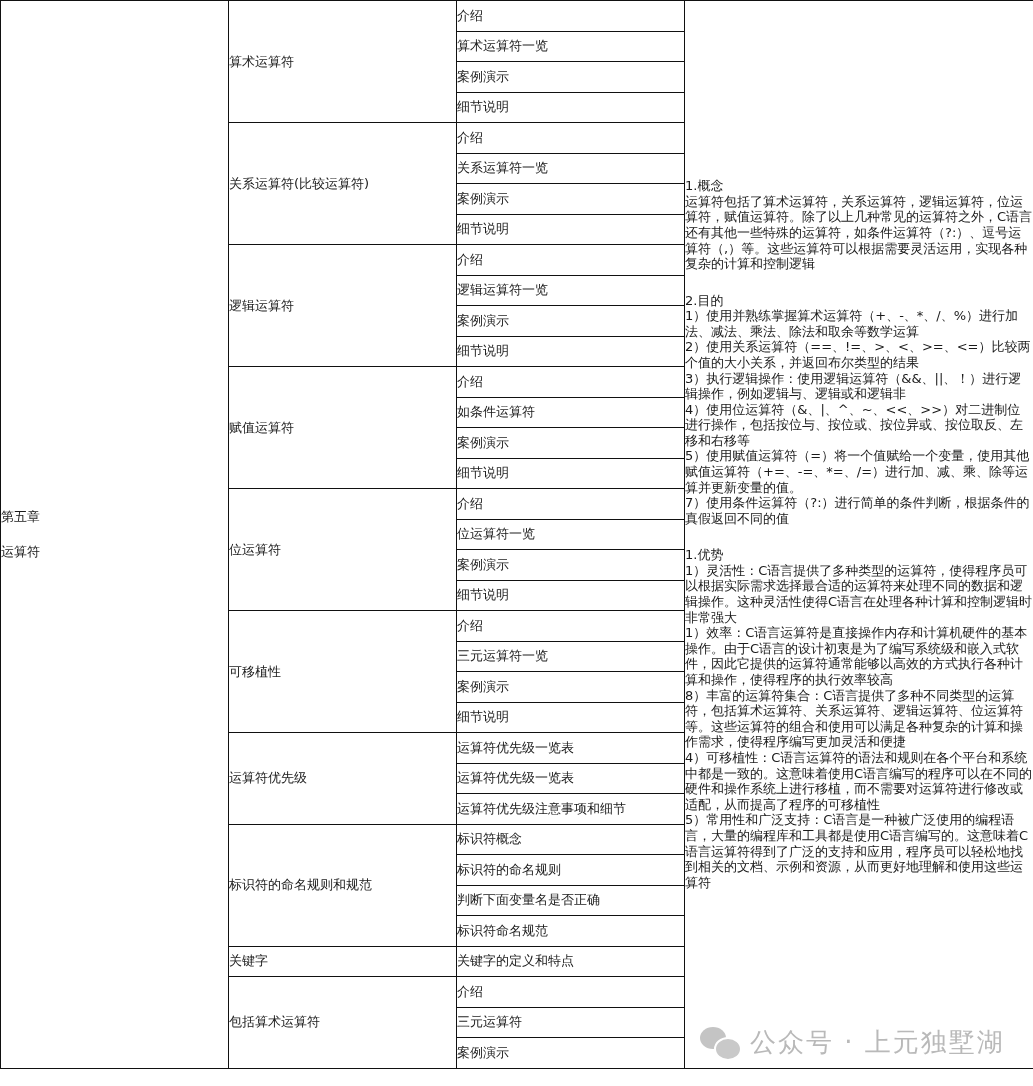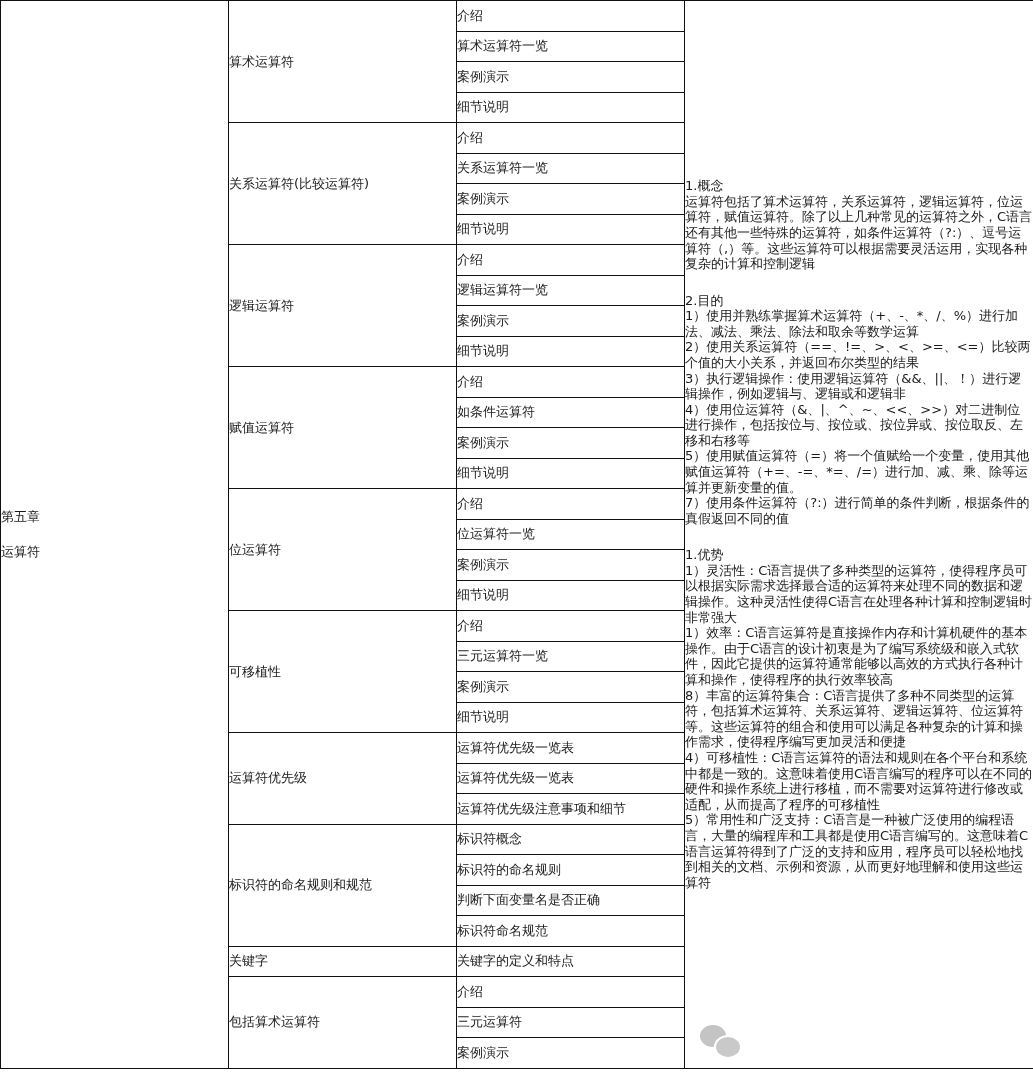--- a/index.html
+++ b/index.html
@@ -185,13 +185,14 @@
         <td>案例演示</td>
       </tr>
   </tbody>
 </table>
 
 <div class="watermark">
   <span class="wechat-icon">
       <span class="b1"></span>
       <span class="b2"></span>
     </span>
+  <span>公众号 · 上元独墅湖</span>
 </div>
 
 </body></html>

